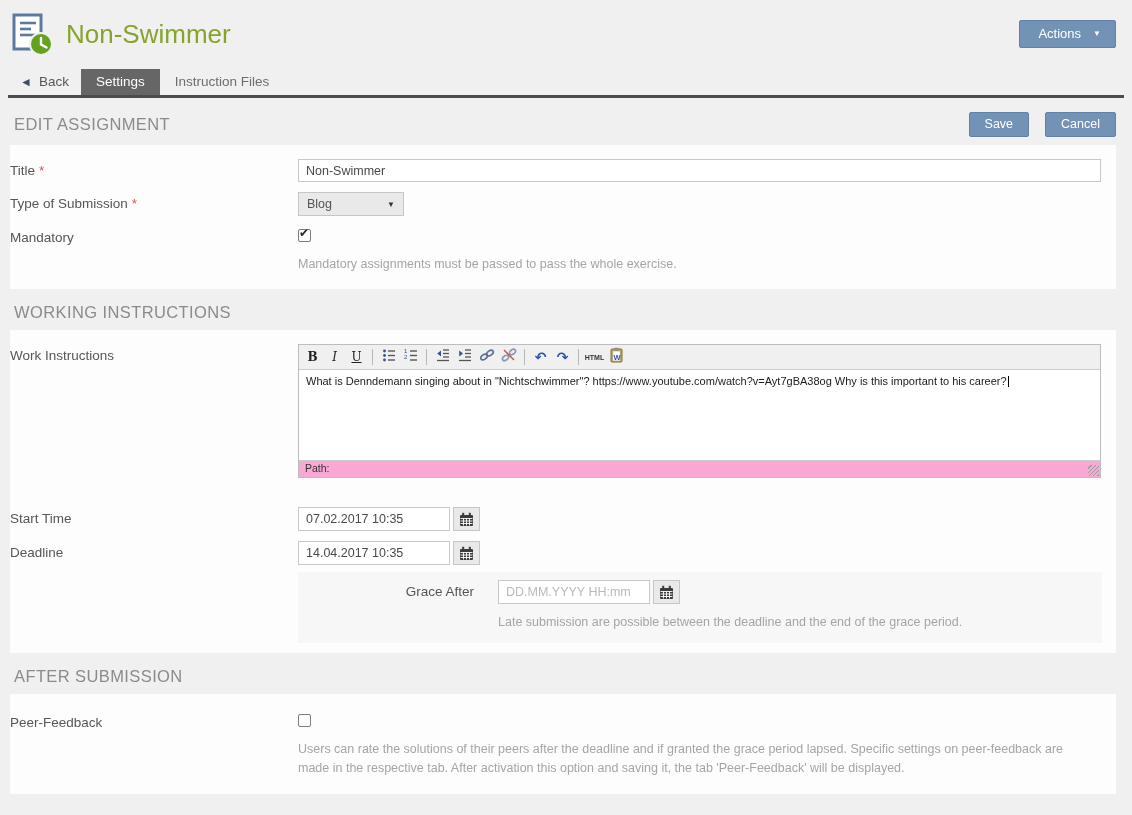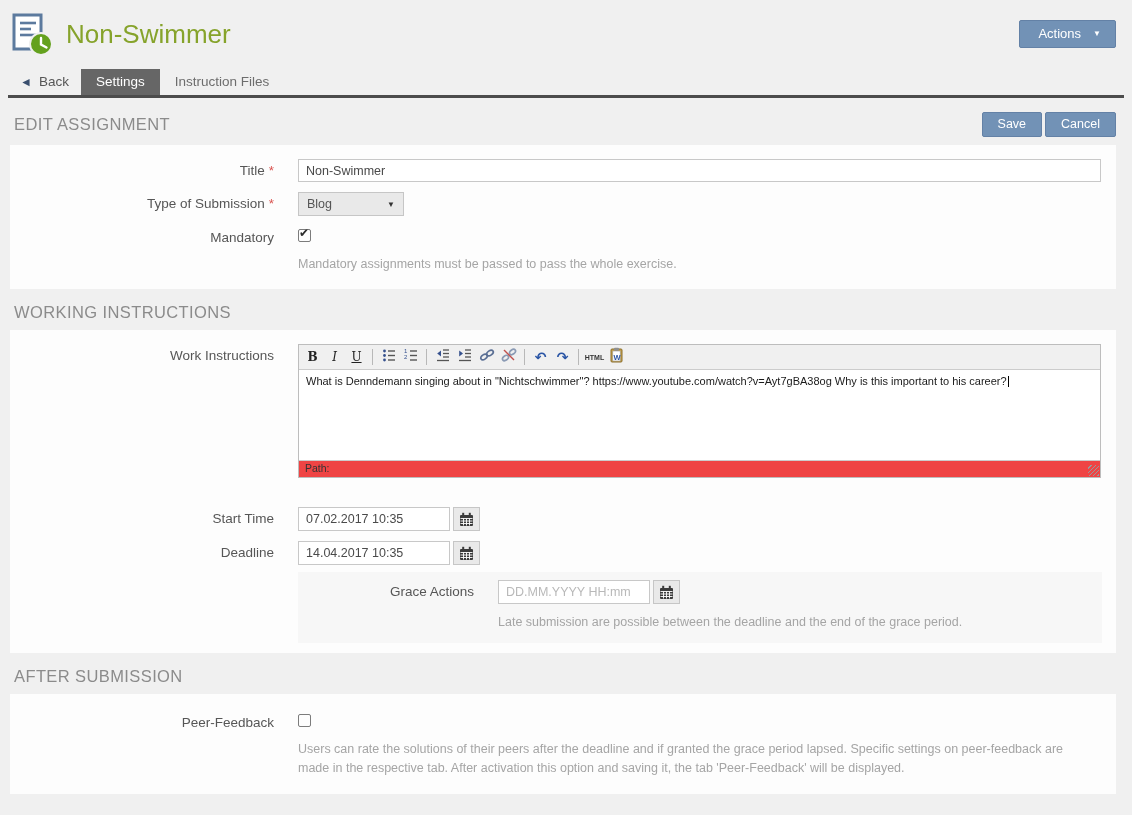--- a/index.html
+++ b/index.html
@@ -34,24 +34,24 @@
   .tab.active { background: #666666; color: #ffffff; }
   
   .content { padding: 0 16px 0 10px; }
   .section-head-row { display: flex; justify-content: space-between; align-items: center; padding: 14px 0 8px 4px; gap: 6px; }
   .section-heading { font-size: 16.5px; font-weight: 400; color: #8b8b8b; letter-spacing: 0.4px; }
   .btn {
     background: #7292b6; border: 1px solid #6381a6; border-radius: 2px;
     color: #fff; font-size: 12.5px; padding: 4px 15px 5px; cursor: pointer;
     font-family: "Liberation Sans", sans-serif;
   }
-  .btn + .btn { margin-left: 3px; }
+  .btn + .btn { margin-left: 16px; }
   .panel { background: #fdfdfd; padding: 9px 0 10px; }
   .frow { display: flex; padding: 5px 0; }
-  .flabel { width: 288px; flex: 0 0 auto; text-align: right; padding: 4px 24px 0 0; font-size: 13.5px; color: #565656; }
+  .flabel { width: 288px; flex: 0 0 auto; text-align: left; padding: 4px 24px 0 0; font-size: 13.5px; color: #565656; }
   .fcontrol { flex: 1 1 auto; padding-right: 15px; }
   .req { color: #d9534f; margin-left: 4px; }
   .text-input {
     width: 100%; height: 23px; border: 1px solid #c8c8c8; background: #fff;
     font-size: 12.5px; color: #4a4a4a; padding: 2px 7px;
     font-family: "Liberation Sans", sans-serif;
   }
   .date-input { width: 152px; height: 24px; vertical-align: middle; }
   .date-input::placeholder { color: #b9b9b9; }
   .calbtn {
@@ -85,21 +85,21 @@
   .tbtn { width: 21px; height: 20px; display: inline-flex; align-items: center; justify-content: center; border: 1px solid transparent; border-radius: 2px; cursor: pointer; }
   .glyph-b { font-family: "DejaVu Serif", serif; font-weight: bold; font-size: 12px; color: #222; }
   .glyph-i { font-family: "DejaVu Serif", serif; font-style: italic; font-size: 12px; color: #222; }
   .glyph-u { font-family: "DejaVu Serif", serif; text-decoration: underline; font-size: 12px; color: #222; }
   .glyph-arrow { font-family: "DejaVu Sans", sans-serif; font-size: 14px; font-weight: bold; color: #2a55a5; }
   .glyph-html { font-size: 7px; font-weight: bold; color: #333; letter-spacing: 0; }
   .tsep { width: 1px; height: 16px; background: #b8b8b8; margin: 0 4px; flex: 0 0 auto; }
   .ed-content { height: 90px; padding: 4px 7px; font-size: 11px; color: #1a1a1a; line-height: 1.45; overflow: hidden; cursor: text; }
   .ed-cursor { border-left: 1px solid #000; margin-left: 1px; display: inline-block; height: 11px; vertical-align: text-bottom; }
   .ed-path {
-    position: relative; height: 17px; background: #ef4444; border-top: 1px solid #ccc;
+    position: relative; height: 17px; background: #f9a8d4; border-top: 1px solid #ccc;
     font-size: 10.5px; color: #333; padding: 1px 6px;
   }
   .resize-handle {
     position: absolute; right: 1px; bottom: 1px; width: 11px; height: 11px; cursor: nwse-resize;
     background: repeating-linear-gradient(135deg, transparent 0 2px, #9a9a9a 2px 3px);
   }
   
   .subpanel { margin-left: 288px; margin-right: 14px; background: #f7f7f7; padding: 8px 0 10px; margin-top: 2px; }
   .subrow { display: flex; }
   .sublabel { width: 200px; flex: 0 0 auto; text-align: right; padding: 4px 24px 0 0; font-size: 13.5px; color: #565656; }
@@ -327,21 +327,21 @@
                 <line x1="4.5" y1="6.5" x2="4.5" y2="13.5"></line>
                 <line x1="7.5" y1="6.5" x2="7.5" y2="13.5"></line>
                 <line x1="10.5" y1="6.5" x2="10.5" y2="13.5"></line>
               </g>
             </svg>
           </span>
       </div>
     </div>
     <div class="subpanel">
       <div class="subrow">
-        <div class="sublabel">Grace Actions</div>
+        <div class="sublabel">Grace After</div>
         <div class="subcontrol">
           <input class="text-input date-input" type="text" placeholder="DD.MM.YYYY HH:mm" style=""><span class="calbtn">
               <svg width="15" height="15">
                 <rect x="1" y="3" width="13" height="11" rx="1" fill="#3c3c3c"></rect>
                 <rect x="3.2" y="0.8" width="2" height="3.4" fill="#3c3c3c"></rect>
                 <rect x="9.8" y="0.8" width="2" height="3.4" fill="#3c3c3c"></rect>
                 <g stroke="#fff" stroke-width="0.9">
                   <line x1="1.5" y1="6.5" x2="13.5" y2="6.5"></line>
                   <line x1="1.5" y1="9" x2="13.5" y2="9"></line>
                   <line x1="1.5" y1="11.5" x2="13.5" y2="11.5"></line>

